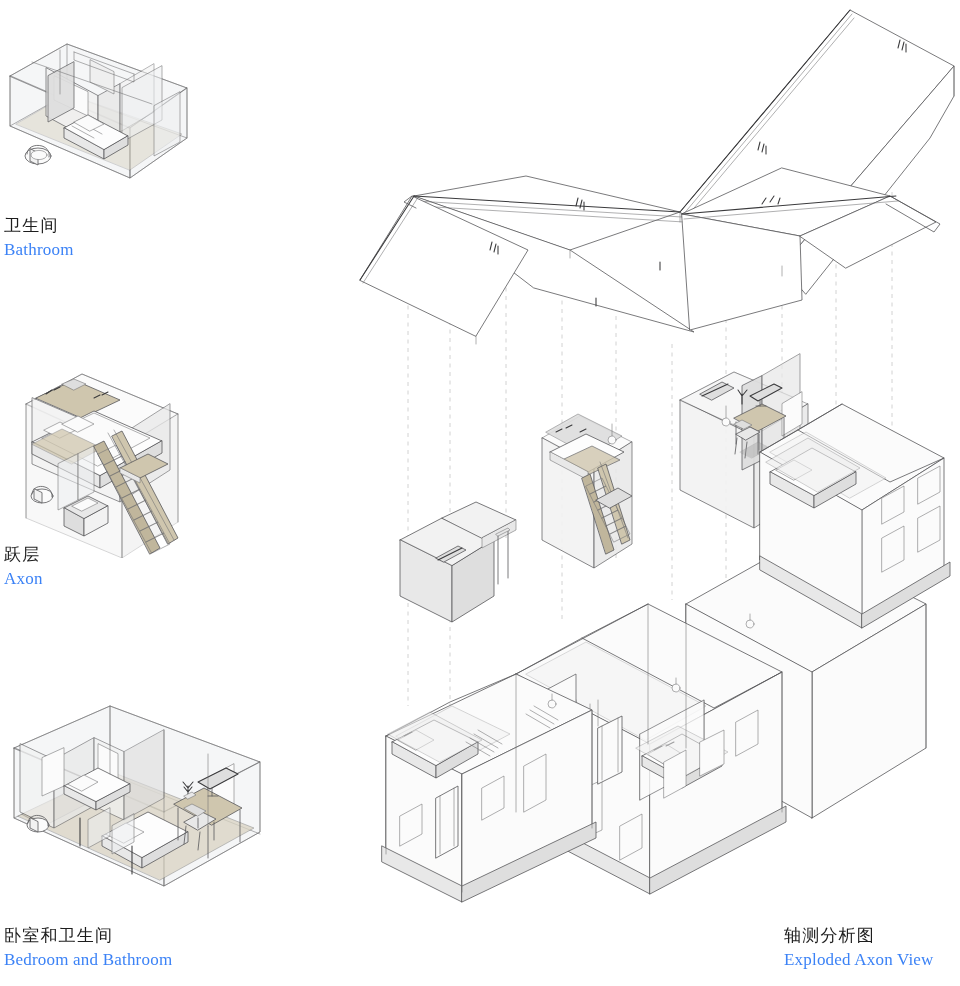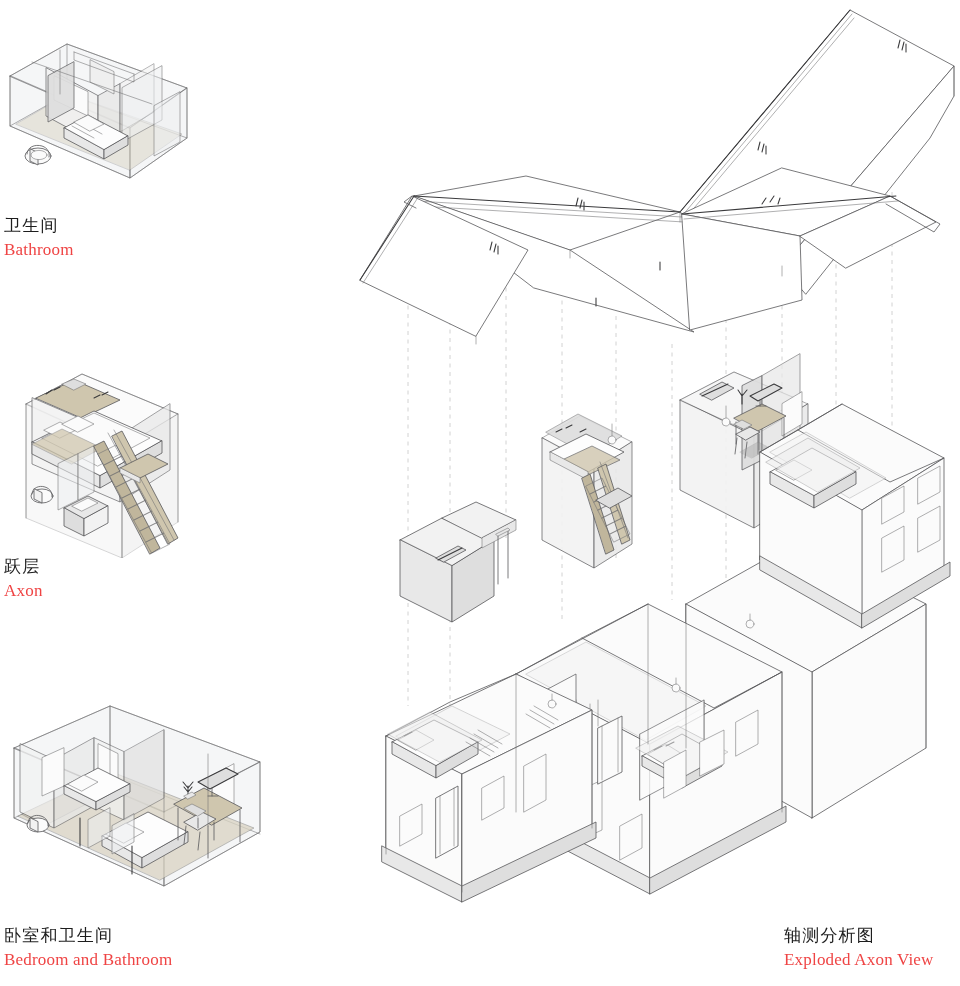--- a/index.html
+++ b/index.html
@@ -35,30 +35,30 @@
     font-size: 17px;
     letter-spacing: 1.2px;
     color: #1d1d1d;
     font-family: "DejaVu Serif", "Liberation Serif", serif;
     white-space: nowrap;
   }
   .caption .en {
     display: block;
     font-size: 17px;
     letter-spacing: 0.2px;
-    color: #ef4444;
+    color: #3b82f6;
     margin-top: 2px;
     white-space: nowrap;
     font-family: "Liberation Serif", "DejaVu Serif", serif;
   }
   .caption.right-align { text-align: left; }
 
   
   #cap-bathroom { left: 4px;  top: 215px; }
-  #cap-loft     { left: 4px;  top: 556px; }
+  #cap-loft     { left: 4px;  top: 544px; }
   #cap-bedbath  { left: 4px;  top: 925px; }
   #cap-axon     { left: 784px; top: 925px; }
 
   
   .panel {
     position: absolute;
   }
   #panel-bathroom { left: 2px;  top: 16px;  width: 210px; height: 190px; }
   #panel-loft     { left: 2px;  top: 368px; width: 212px; height: 190px; }
   #panel-bedbath  { left: 2px;  top: 700px; width: 270px; height: 215px; }

